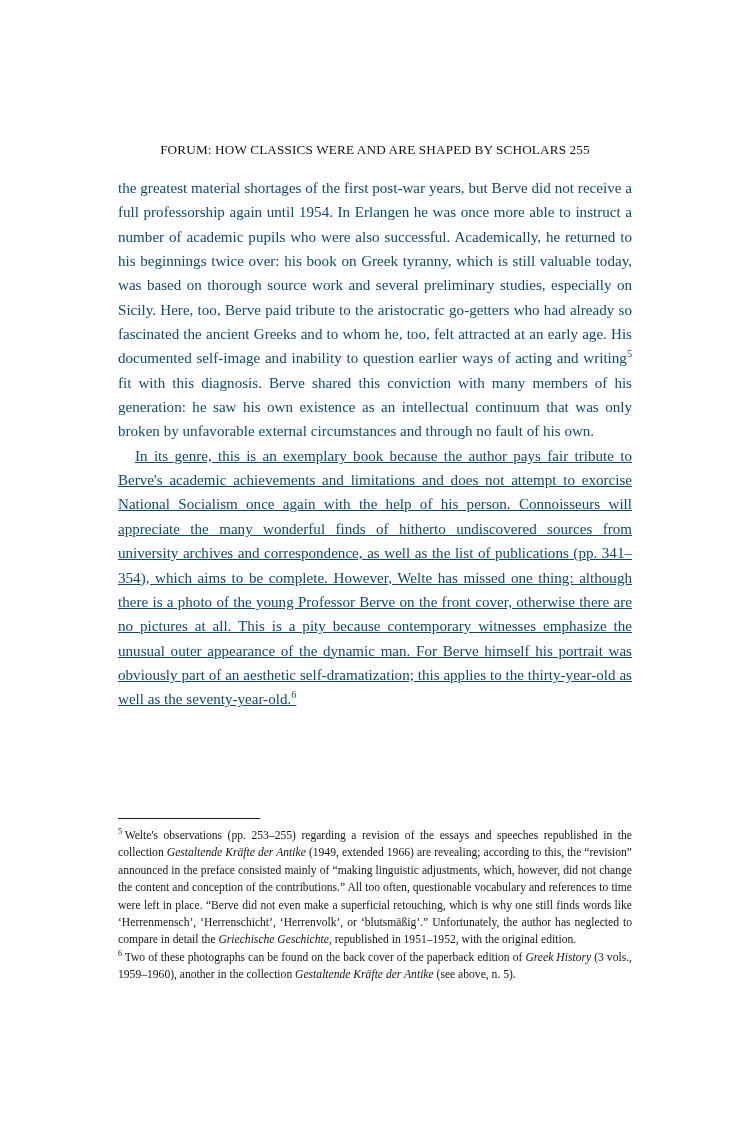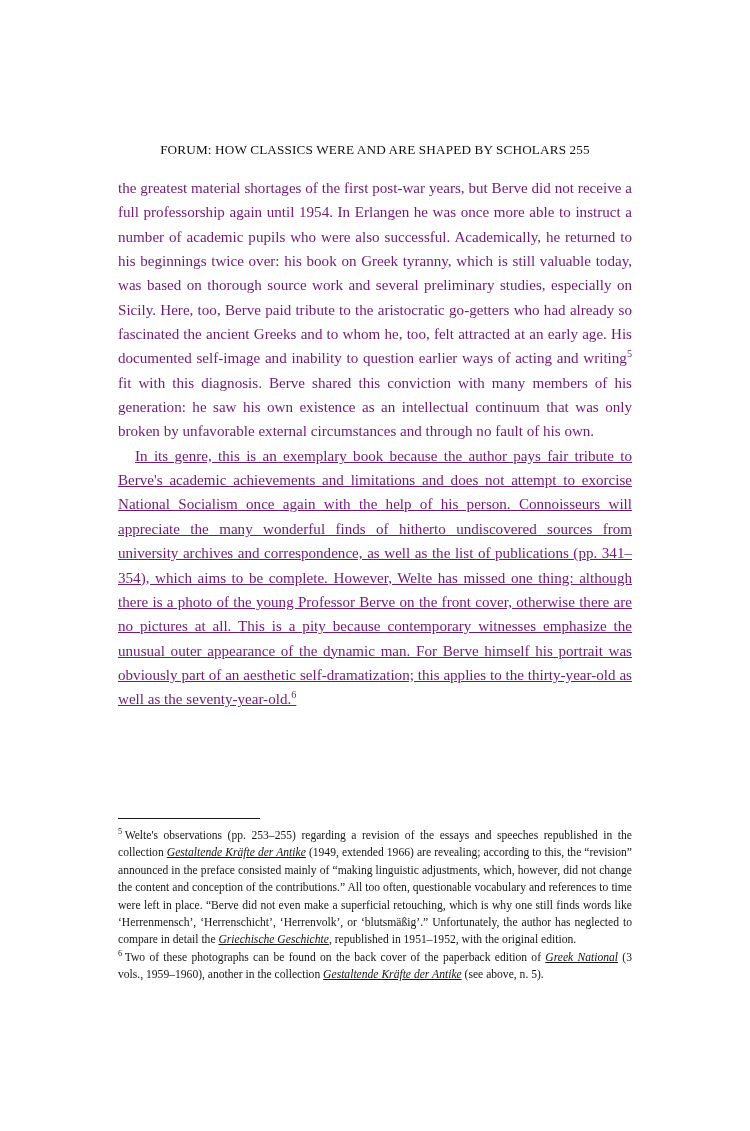--- a/index.html
+++ b/index.html
@@ -37,21 +37,21 @@
     top: 176px;
     left: 118px;
     width: 514px;
   }
   p.body-par {
     margin: 0;
     font-size: 15.1px;
     line-height: 24.35px;
     text-align: justify;
     text-justify: inter-word;
-    color: #701a75;
+    color: #0c4a6e;
     hyphens: none;
   }
   p.indent {
     text-indent: 17px;
     text-decoration: underline;
   }
   sup {
     font-size: 0.68em;
     vertical-align: super;
     line-height: 0;
@@ -75,33 +75,33 @@
     text-align: justify;
     color: #161616;
   }
   p.note + p.note {
     margin-top: 0;
   }
   .note sup {
     font-size: 0.72em;
     padding-right: 2.5px;
   }
-  i { font-style: italic; text-decoration: underline; }
+  i { font-style: italic; }
 </style>
 </head>
 <body>
 
 <div class="page">
 
   <div class="running-head">FORUM: HOW CLASSICS WERE AND ARE SHAPED BY SCHOLARS  255</div>
 
   <div class="body-area">
     <p class="body-par" id="para-1">the greatest material shortages of the first post-war years, but Berve did not receive a full professorship again until 1954. In Erlangen he was once more able to instruct a number of academic pupils who were also successful. Academically, he returned to his beginnings twice over: his book on Greek tyranny, which is still valuable today, was based on thorough source work and several preliminary studies, especially on Sicily. Here, too, Berve paid tribute to the aristocratic go-getters who had already so fascinated the ancient Greeks and to whom he, too, felt attracted at an early age. His documented self-image and inability to question earlier ways of acting and writing<sup>5</sup> fit with this diagnosis. Berve shared this conviction with many members of his generation: he saw his own existence as an intellectual continuum that was only broken by unfavorable external circumstances and through no fault of his own.</p>
     <p class="body-par indent" id="para-2">In its genre, this is an exemplary book because the author pays fair tribute to Berve's academic achievements and limitations and does not attempt to exorcise National Socialism once again with the help of his person. Connoisseurs will appreciate the many wonderful finds of hitherto undiscovered sources from university archives and correspondence, as well as the list of publications (pp. 341–354), which aims to be complete. However, Welte has missed one thing: although there is a photo of the young Professor Berve on the front cover, otherwise there are no pictures at all. This is a pity because contemporary witnesses emphasize the unusual outer appearance of the dynamic man. For Berve himself his portrait was obviously part of an aesthetic self-dramatization; this applies to the thirty-year-old as well as the seventy-year-old.<sup>6</sup></p>
   </div>
 
   <div class="notes">
     <div class="note-rule"></div>
     <p class="note" id="footnote-5"><sup>5</sup>Welte's observations (pp. 253–255) regarding a revision of the essays and speeches republished in the collection <i>Gestaltende Kräfte der Antike</i> (1949, extended 1966) are revealing; according to this, the “revision” announced in the preface consisted mainly of “making linguistic adjustments, which, however, did not change the content and conception of the contributions.” All too often, questionable vocabulary and references to time were left in place. “Berve did not even make a superficial retouching, which is why one still finds words like ‘Herrenmensch’, ‘Herrenschicht’, ‘Herrenvolk’, or ‘blutsmäßig’.” Unfortunately, the author has neglected to compare in detail the <i>Griechische Geschichte</i>, republished in 1951–1952, with the original edition.</p>
-    <p class="note" id="footnote-6"><sup>6</sup>Two of these photographs can be found on the back cover of the paperback edition of <i>Greek National</i> (3 vols., 1959–1960), another in the collection <i>Gestaltende Kräfte der Antike</i> (see above, n. 5).</p>
+    <p class="note" id="footnote-6"><sup>6</sup>Two of these photographs can be found on the back cover of the paperback edition of <i>Greek History</i> (3 vols., 1959–1960), another in the collection <i>Gestaltende Kräfte der Antike</i> (see above, n. 5).</p>
   </div>
 
 </div>
 
 </body></html>

